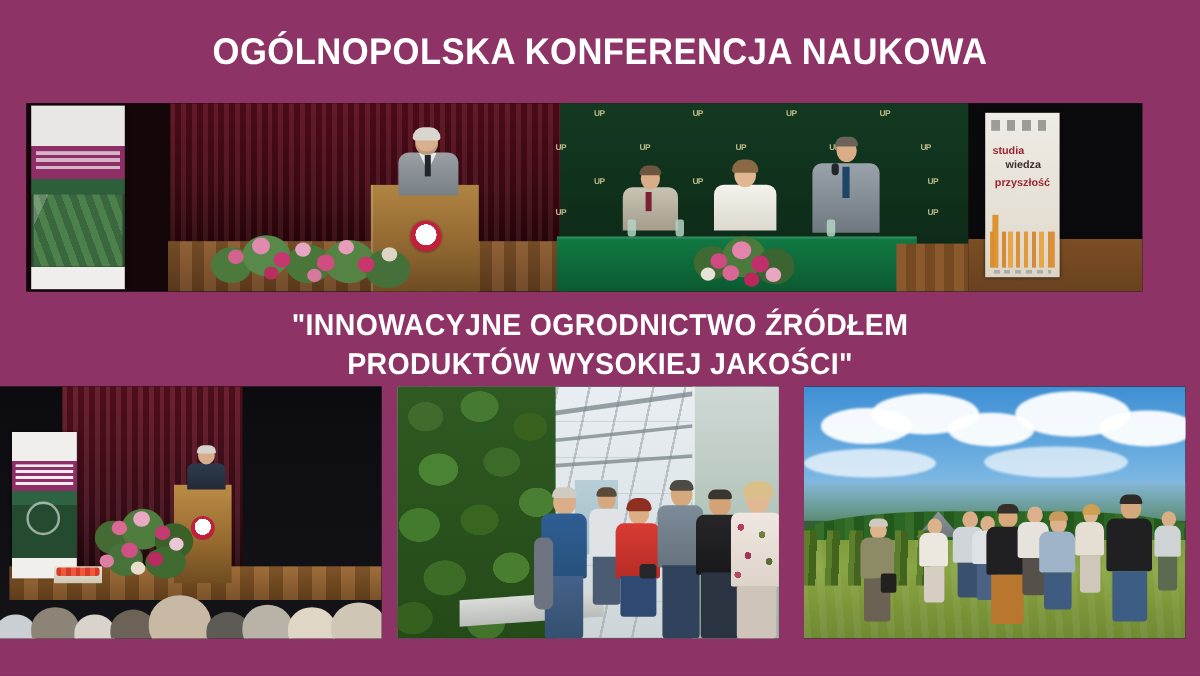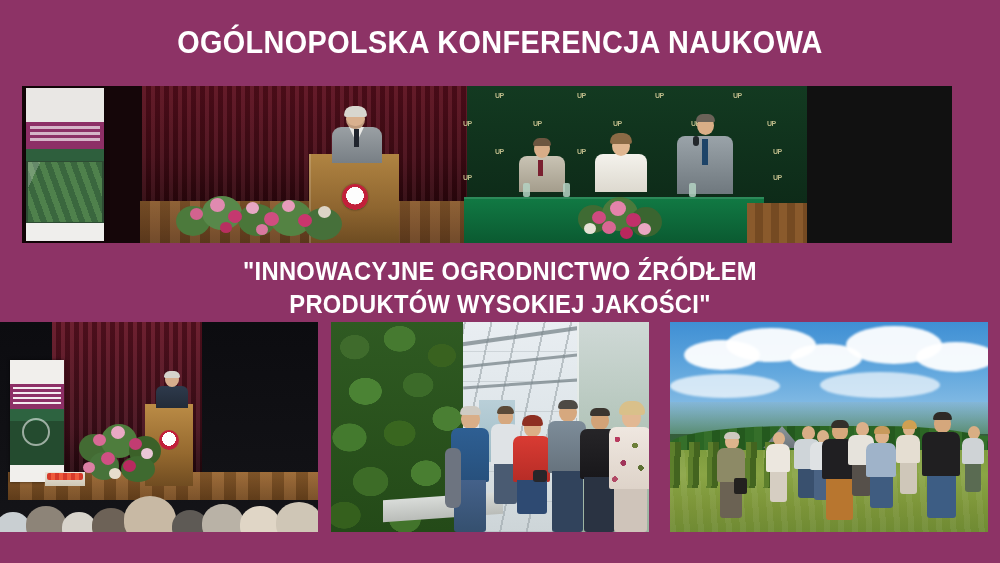--- a/index.html
+++ b/index.html
@@ -378,20 +378,31 @@
         <i style="left:20px; top:26px; width:14px; height:13px; background:#cf4a80;"></i>
         <i style="left:38px; top:16px; width:16px; height:15px; background:#e483ab;"></i>
         <i style="left:54px; top:28px; width:15px; height:14px; background:#c1306a;"></i>
         <i style="left:30px; top:36px; width:14px; height:13px; background:#d96693;"></i>
         <i style="left:48px; top:42px; width:13px; height:12px; background:#b9275d;"></i>
         <i style="left:66px; top:38px; width:13px; height:12px; background:#e9a6c2;"></i>
         <i style="left:12px; top:38px; width:12px; height:11px; background:#e7e2d6;"></i>
       </div>
     </div>
 
+    <div class="hall-far">
+      <div class="rollup">
+        <div class="logos"></div>
+        <div class="w-studia">studia</div>
+        <div class="w-wiedza">wiedza</div>
+        <div class="w-przysz">przyszłość</div>
+        <div class="bar-tall"></div>
+        <div class="skyline"></div>
+        <div class="footline"></div>
+      </div>
+    </div>
   </div>
 
   <div class="subtitle">
     <span class="ln">"INNOWACYJNE OGRODNICTWO ŹRÓDŁEM</span>
     <span class="ln">PRODUKTÓW WYSOKIEJ JAKOŚCI"</span>
   </div>
 
   <div class="photo" id="photo-hall-wide">
     <div class="w-dark"></div>
     <div class="w-curtain"></div>

